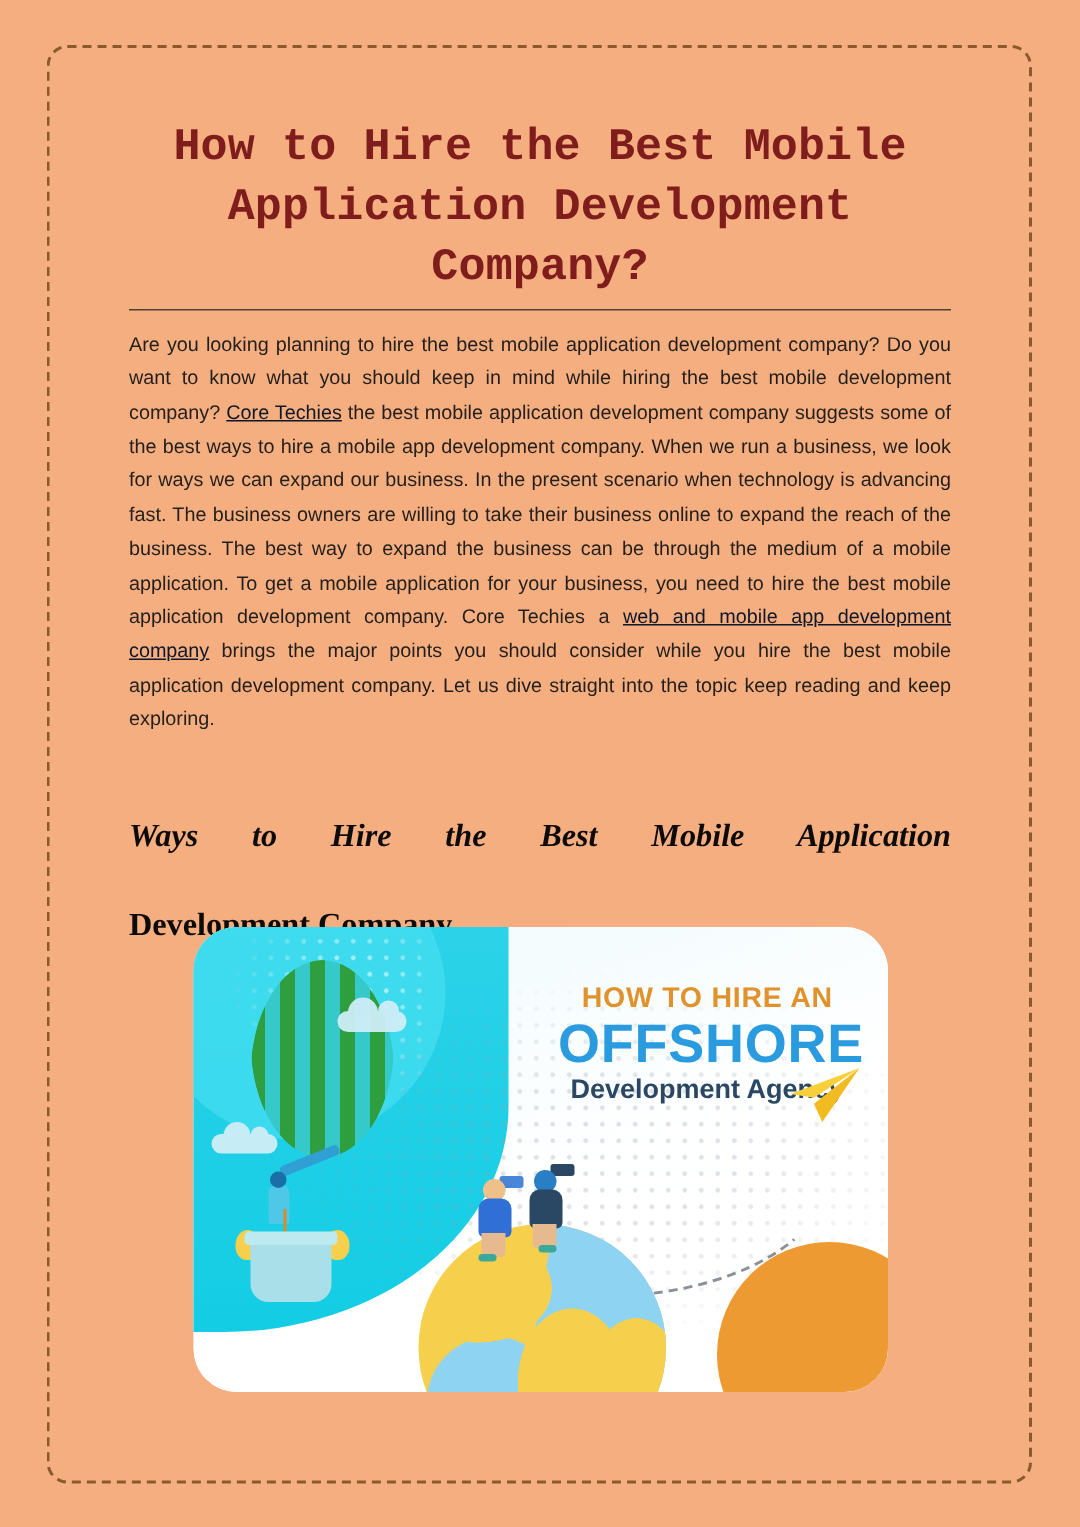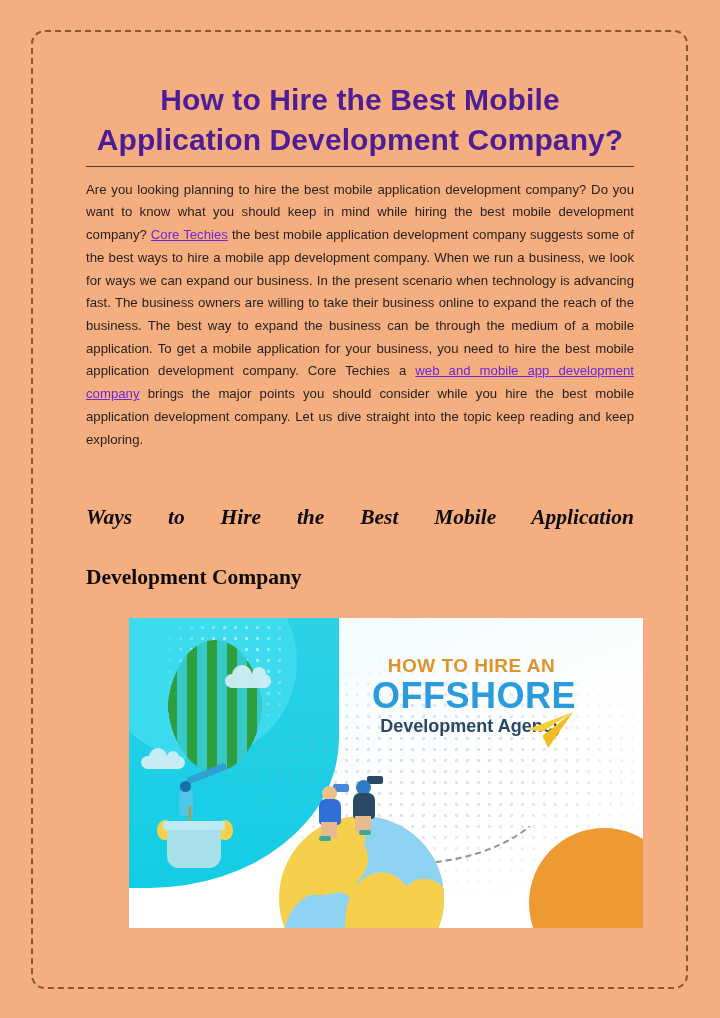--- a/index.html
+++ b/index.html
@@ -31,25 +31,25 @@
   
   #content {
     position: absolute;
     left: 86px;
     top: 80px;
     width: 548px;
   }
 
   
   #page-title {
-    font-family: Liberation Sans, sans-serif;
+    font-family: Liberation Mono, monospace;
     font-weight: bold;
     font-size: 30px;
     line-height: 1.33;
-    color: #4c1d95;
+    color: #7f1d1d;
     text-align: center;
     margin: 0;
     padding: 0 0 6px 0;
     letter-spacing: 0.1px;
   }
   #title-rule {
     height: 1px;
     background: #4a4230;
     width: 100%;
     margin: 0 0 12px 0;
@@ -59,21 +59,21 @@
   #intro-paragraph {
     font-family: "Liberation Sans", sans-serif;
     font-size: 13.2px;
     line-height: 1.72;
     color: #231f1c;
     text-align: justify;
     margin: 0;
     word-spacing: 0.2px;
   }
   .inline-link {
-    color: #6d28d9;
+    color: #0f172a;
     text-decoration: underline;
     cursor: pointer;
   }
 
   
   #section-heading {
     font-family: "Liberation Serif", "DejaVu Serif", serif;
     font-weight: bold;
     font-size: 21.5px;
     line-height: 1.38;
@@ -95,24 +95,25 @@
   #section-heading .lastline {
     display: block;
     text-align: left;
   }
 
   
   #illustration-wrap {
     position: absolute;
     left: 129px;
     top: 618px;
-    width: 514px;
+    width: 463px;
     height: 310px;
     overflow: hidden;
     background: #ffffff;
+    border-radius: 29px;
   }
   #illustration {
     position: absolute;
     inset: 0;
     overflow: hidden;
   }
   .illu-bg-white {
     position: absolute;
     inset: 0;
     background: linear-gradient(160deg, #eefafd 0%, #ffffff 55%, #ffffff 100%);

